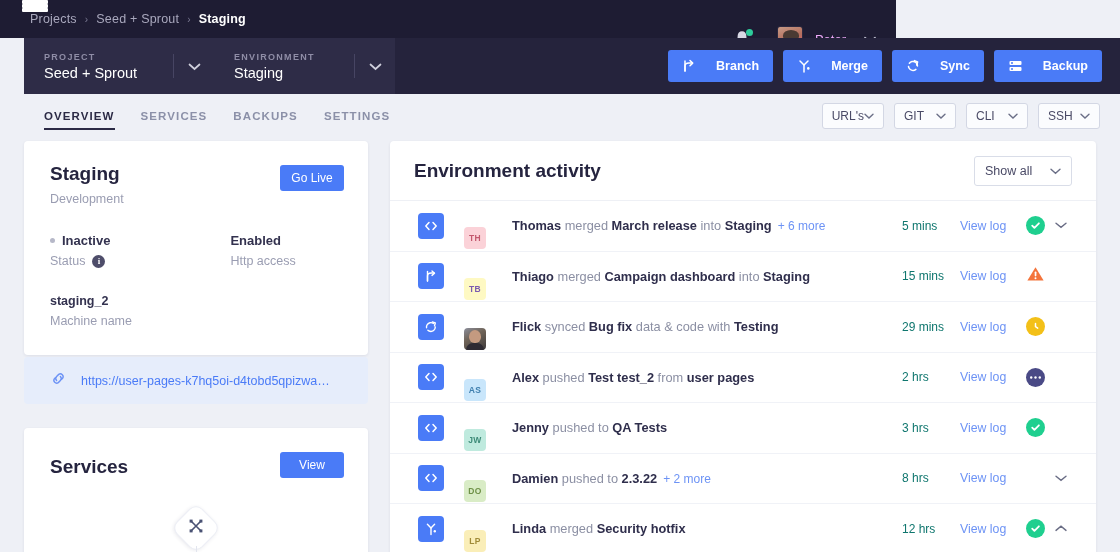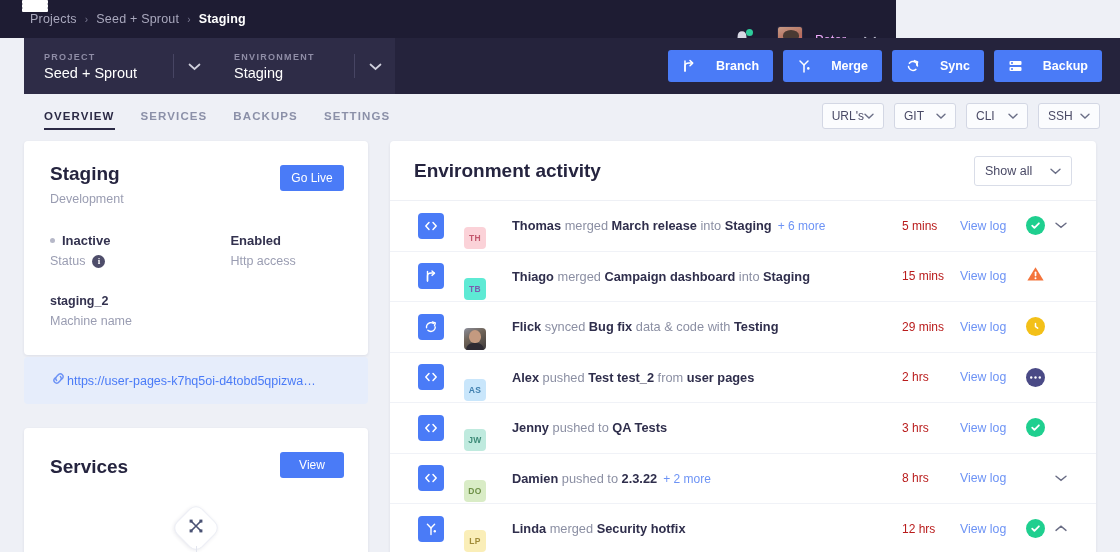--- a/index.html
+++ b/index.html
@@ -139,21 +139,21 @@
     width: 13px; height: 13px; border-radius: 50%; background: #4e4d6a;
     color: #fff; font-size: 9px; font-weight: bold; line-height: 13px;
     text-align: center; font-family: "Liberation Serif", serif; cursor: pointer;
   }
   .machine { position: absolute; left: 26px; top: 153px; }
   .machine .stat-val { font-size: 12.5px; }
 
   #url-bar {
     position: absolute; left: 24px; top: 357px; width: 344px; height: 47px;
     background: #e6edfb; border-radius: 4px; display: flex; align-items: center;
-    padding-left: 26px; cursor: pointer;
+    padding-left: 26px; gap: 14px; cursor: pointer;
   }
   #url-bar .urltext { font-size: 12.5px; color: #4a7bf7; }
 
   #svc-card { left: 24px; top: 428px; width: 344px; height: 160px; overflow: hidden; }
   #svc-card .card-title { position:absolute; left:26px; top:28px; }
   .node-wrap { position: absolute; left: 0; top: 72px; width: 344px; height: 90px; }
   .node {
     position: absolute; left: 172px; top: 10px; transform: translateX(-50%) rotate(45deg);
     width: 36px; height: 36px; border-radius: 9px; background: #fff;
     border: 1px solid #eceef5; box-shadow: 0 1px 4px rgba(40,44,80,.10);
@@ -204,21 +204,21 @@
   .act-av.photo::after {
     content:""; position:absolute; left:2px; bottom:0; width:18px; height:7px;
     border-radius:8px 8px 0 0; background:#2e2b33;
   }
   .act-text {
     margin-left: 26px; font-size: 12.8px; color: #8b8fa3; white-space: nowrap;
   }
   .act-text b { color: #2f2e4c; font-weight: bold; }
   .act-text .more { color: #6d93f5; margin-left: 6px; font-size: 12px; }
   .act-time {
-    margin-left: auto; font-size: 12px; color: #b91c1c; width: 58px; text-align: left;
+    margin-left: auto; font-size: 12px; color: #0f766e; width: 58px; text-align: left;
   }
   .act-log {
     font-size: 12.3px; color: #6d93f5; width: 62px; cursor: pointer;
   }
   .act-status { width: 26px; display: flex; justify-content: center; }
   .act-chev { width: 26px; display: flex; justify-content: center; color: #6a6d85; cursor: pointer; }
   .badge { width: 19px; height: 19px; border-radius: 50%; display:flex; align-items:center; justify-content:center; }
   .badge.ok { background: #1fcf8f; }
   .badge.pending { background: #f3c018; }
   .badge.dots { background: #4a4a86; }
@@ -466,21 +466,21 @@
         </div>
       </div>
       <div class="act-row">
         <div class="act-icon">
           <svg width="14" height="14" viewBox="0 0 14 14">
             <path d="M3.5 12V7c0-2 1.7-3 3.7-3h3" stroke="#fff" stroke-width="1.4" fill="none" stroke-linecap="round"></path>
             <path d="M3.5 12V2.5" stroke="#fff" stroke-width="1.4" fill="none" stroke-linecap="round"></path>
             <path d="M8 2l2.5 2.2L8 6.4" stroke="#fff" stroke-width="1.4" fill="none" stroke-linecap="round" stroke-linejoin="round"></path>
           </svg>
         </div>
-        <div class="act-av" style="background: #5eead4; color: rgb(123, 91, 176);">TB</div>
+        <div class="act-av" style="background: #fef9c3; color: rgb(123, 91, 176);">TB</div>
         <div class="act-text"><b>Thiago</b> merged <b>Campaign dashboard</b> into <b>Staging</b></div>
         <div class="act-time">15 mins</div>
         <div class="act-log">View log</div>
         <div class="act-status">
           <span><svg width="19" height="18" viewBox="0 0 19 18">
               <path d="M9.5 2.2L17.6 15.6H1.4z" fill="#f4743b"></path>
               <rect x="8.7" y="6.4" width="1.7" height="5" rx=".8" fill="#fff"></rect>
               <circle cx="9.5" cy="13.3" r="1" fill="#fff"></circle>
             </svg></span>
         </div>

